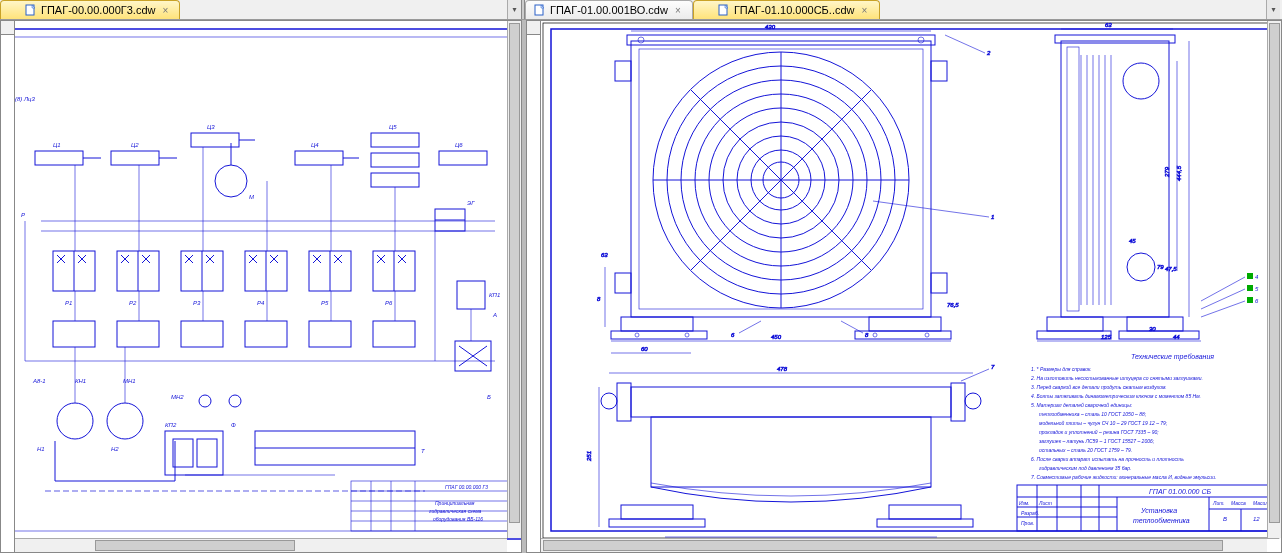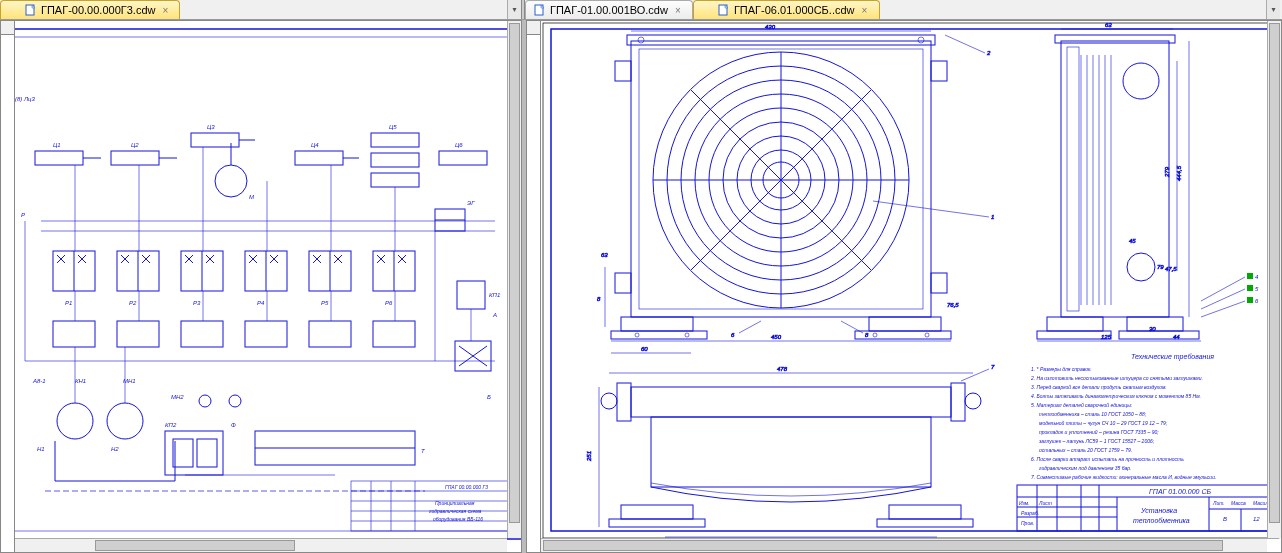--- a/index.html
+++ b/index.html
@@ -137,21 +137,21 @@
       <span>ГПАГ-01.00.001ВО.cdw</span>
       <span class="close">×</span>
     </div>
     <div class="tab active">
       <span class="icon">
         <svg width="12" height="12">
             <rect x="1" y="1" width="8" height="10" fill="#fff" stroke="#2a60c8"></rect>
             <path d="M7 1 L10 4 L7 4 Z" fill="#cde0ff" stroke="#2a60c8" stroke-width="0.5"></path>
           </svg>
       </span>
-      <span>ГПАГ-06.01.000СБ..cdw</span>
+      <span>ГПАГ-01.10.000СБ..cdw</span>
       <span class="close">×</span>
     </div>
   </div>
   <div class="drop-arrow">▾</div>
 </div>
 
 <div class="panes">
 
   <div class="pane pane-left">
     <div class="ruler-v"></div>

